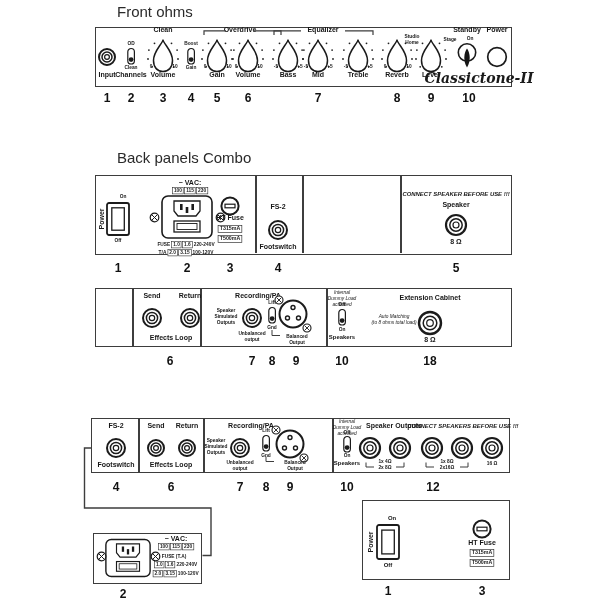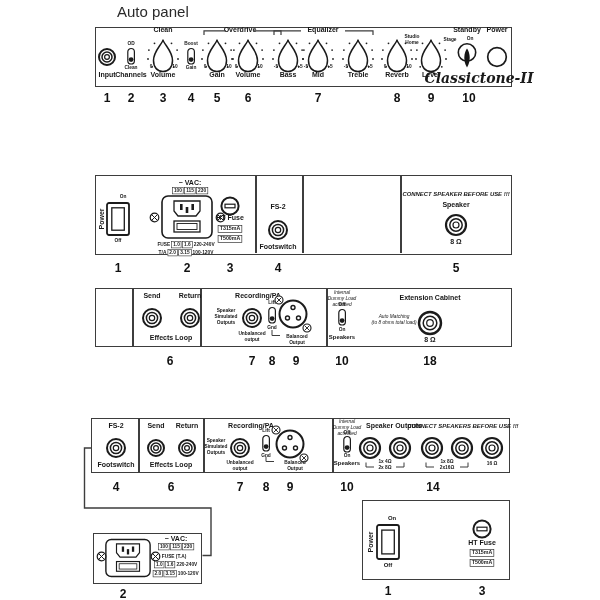--- a/index.html
+++ b/index.html
@@ -25,21 +25,22 @@
   .logo{position:absolute;transform:translateX(-50%);font-family:"DejaVu Serif",serif;
         font-style:italic;font-weight:700;font-size:14px;white-space:pre;}
   svg{display:block;}
   .overlay{position:absolute;left:0;top:0;pointer-events:none;}
 </style>
 </head>
 <body>
 
 <div class="stage">
 
-  <div class="h" style="left:117px;top:3px">Auto panel</div>
+  <div class="h" style="left:117px;top:3px">Front ohms</div>
+  <div class="h" style="left:117px;top:149px">Back panels Combo</div>
 
   <div class="panel" style="left:95px;top:27px;width:417px;height:60px"></div>
 
   <div class="lbl" style="left:163px;top:26px">Clean</div>
   <div class="lbl" style="left:240px;top:26px">Overdrive</div>
   <div class="lbl" style="left:323px;top:26px">Equalizer</div>
 
   <div class="cmp" style="left:96px;top:46px">
       <svg width="22" height="22" viewBox="0 0 22 22">
       <circle cx="11" cy="11" r="8" fill="#fff" stroke="#1b1b1b" stroke-width="2"></circle>
@@ -551,21 +552,21 @@
   <div class="lbl z5" style="left:447px;top:459px">1x 8Ω
 2x16Ω</div>
   <div class="lbl z5" style="left:492px;top:461px">16 Ω</div>
 
   <div class="num" style="left:116px;top:480px">4</div>
   <div class="num" style="left:171px;top:480px">6</div>
   <div class="num" style="left:240px;top:480px">7</div>
   <div class="num" style="left:266px;top:480px">8</div>
   <div class="num" style="left:290px;top:480px">9</div>
   <div class="num" style="left:347px;top:480px">10</div>
-  <div class="num" style="left:433px;top:480px">14</div>
+  <div class="num" style="left:433px;top:480px">12</div>
 
   <div class="panel" style="left:93px;top:533px;width:109px;height:51px"></div>
   <div class="cmp" style="left:105px;top:538px">
       <svg width="46" height="40" viewBox="0 0 52 44">
       <rect x="1" y="1" width="50" height="42" rx="6" fill="#fff" stroke="#1b1b1b" stroke-width="1.6"></rect>
       <path d="M13 6 H39 V16 L35 21 H17 L13 16 Z" fill="#fff" stroke="#1b1b1b" stroke-width="1.3"></path>
       <rect x="19" y="9" width="2.6" height="6" fill="#1b1b1b"></rect>
       <rect x="30.4" y="9" width="2.6" height="6" fill="#1b1b1b"></rect>
       <rect x="24.7" y="12" width="2.6" height="6" fill="#1b1b1b"></rect>
       <rect x="13" y="26" width="26" height="11" fill="#fff" stroke="#1b1b1b" stroke-width="1.3"></rect>

